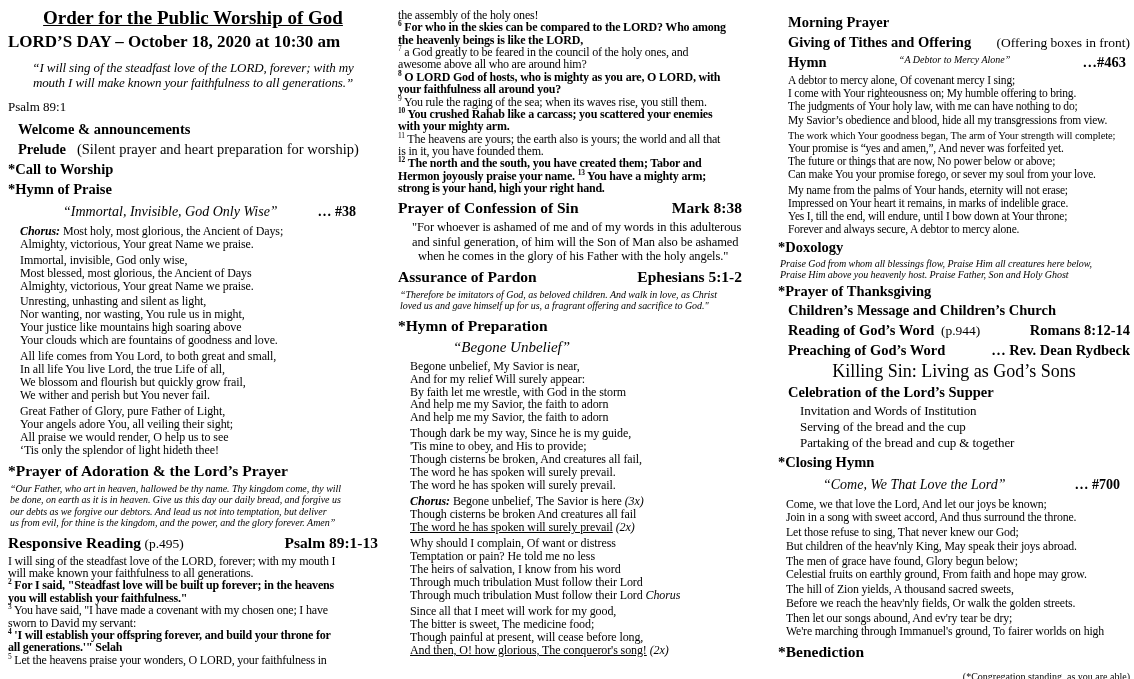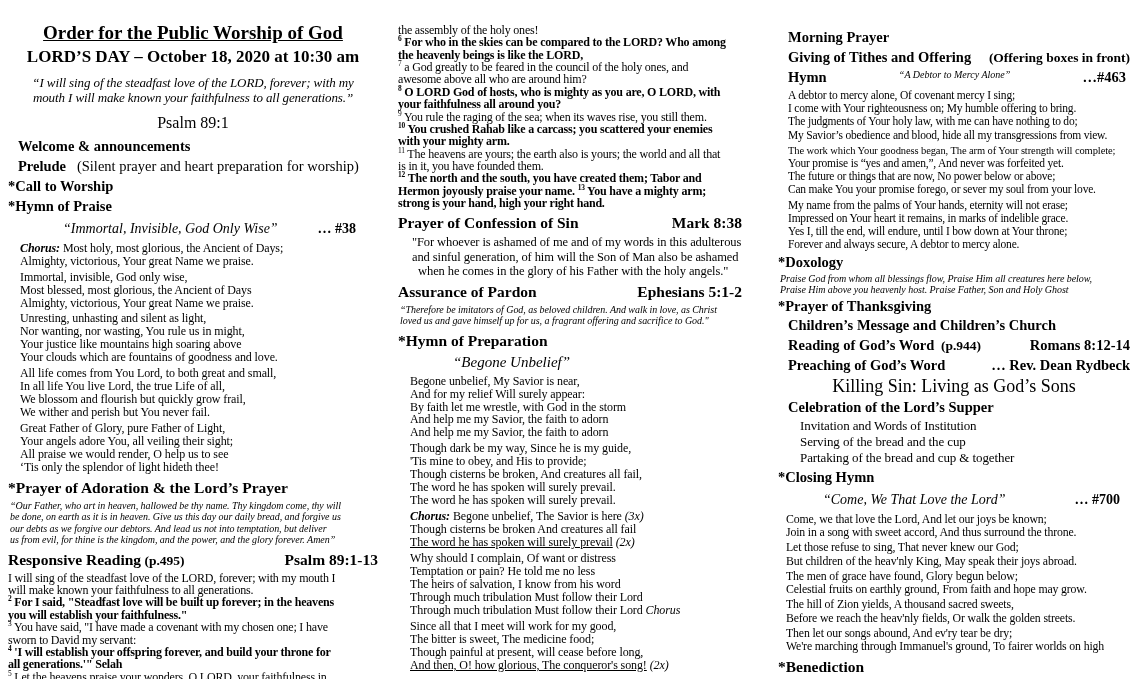--- a/index.html
+++ b/index.html
@@ -1,34 +1,34 @@
 <!DOCTYPE html>
 <html><head>
 <meta charset="utf-8">
 <style>
   html,body{margin:0;padding:0;background:#e8e8e8}
   .page{position:relative;width:1134px;height:679px;background:#ffffff;overflow:hidden;
         font-family:"Liberation Serif","DejaVu Serif",serif;color:#000;}
-  .col{position:absolute;top:22px;bottom:0;overflow:hidden}
+  .col{position:absolute;top:7px;bottom:0;overflow:hidden}
   #col-left{left:8px;width:370px}
   #col-middle{left:398px;width:382px}
   #col-right{left:778px;width:352px;padding-top:5px}
 
   .line,.ln{white-space:nowrap}
   .b{font-weight:bold}
   .i{font-style:italic}
   .u{text-decoration:underline}
   .m{font-size:10.5px;letter-spacing:-0.1px}
-  .n{font-weight:bold;font-size:13.5px}
+  .n{font-weight:normal;font-size:13.5px}
   sup{line-height:0;font-size:0.62em}
 
   .title{font-size:19px;text-align:center;margin-bottom:3px}
-  .subtitle{font-size:17px;text-align:center;margin-bottom:4px}
+  .subtitle{font-size:17px;text-align:left;margin-bottom:4px}
   .epigraph{font-size:13px;line-height:1.18;text-align:center;letter-spacing:-0.1px;padding-left:0 !important;margin:8px !important}
-  .ref{font-size:16px;text-align:center;margin:1px 0 6px}
+  .ref{font-size:13px;margin:1px 0 6px}
   .h{font-size:14.5px;line-height:1.24;padding-left:10px;margin-top:2px}
   .hang{padding-left:0}
   .h2x{font-size:15.5px;line-height:1.22;margin-top:5px;margin-bottom:2px;padding-left:0}
   .row{display:flex}
   .row .rseg{margin-left:auto}
   .prr{padding-right:38px}
   .hymn-title{display:flex;font-size:14px;line-height:1.3;padding-left:55px;padding-right:22px;margin:4px 0}
   .hymn-title .rseg{margin-left:auto}
   .hymn-title.ct{padding-left:45px;padding-right:10px}
   .hymn-title2{font-size:15px;line-height:1.25;padding-left:55px;margin:0 0 1px}

